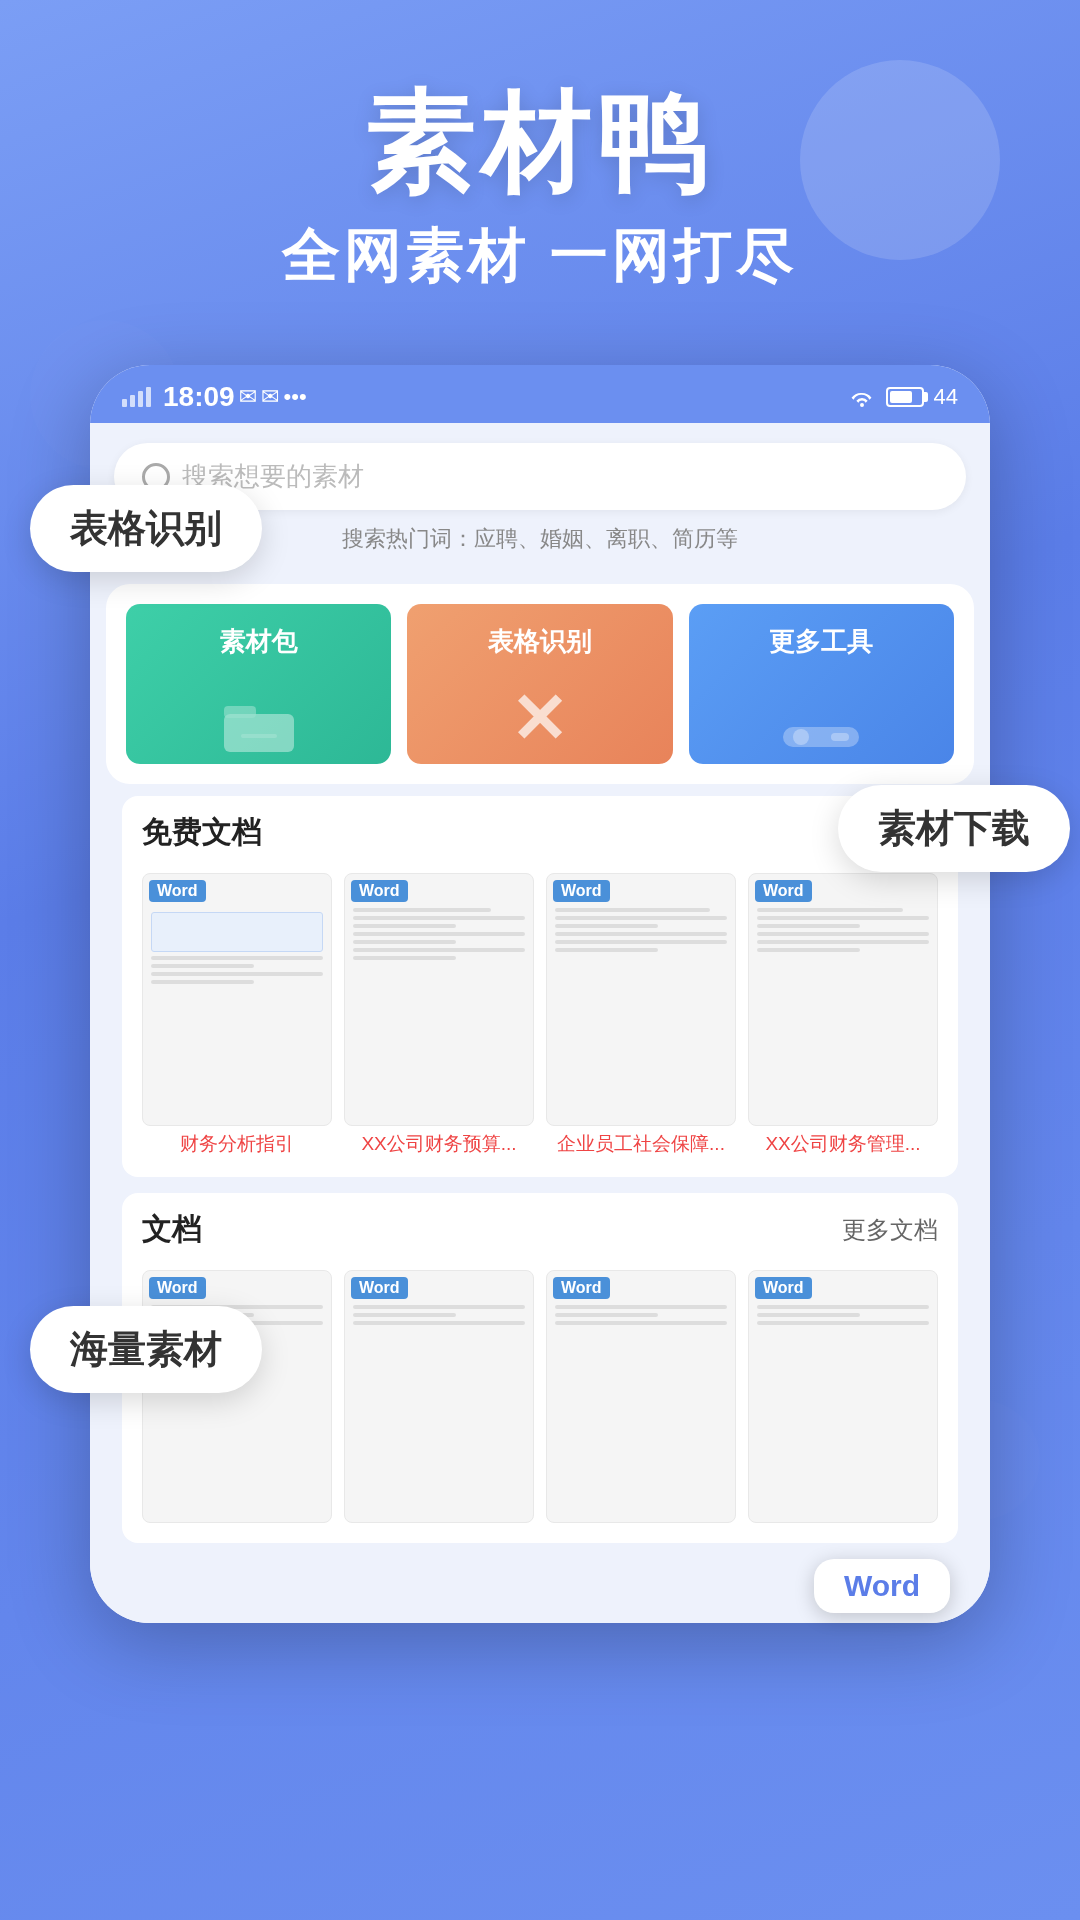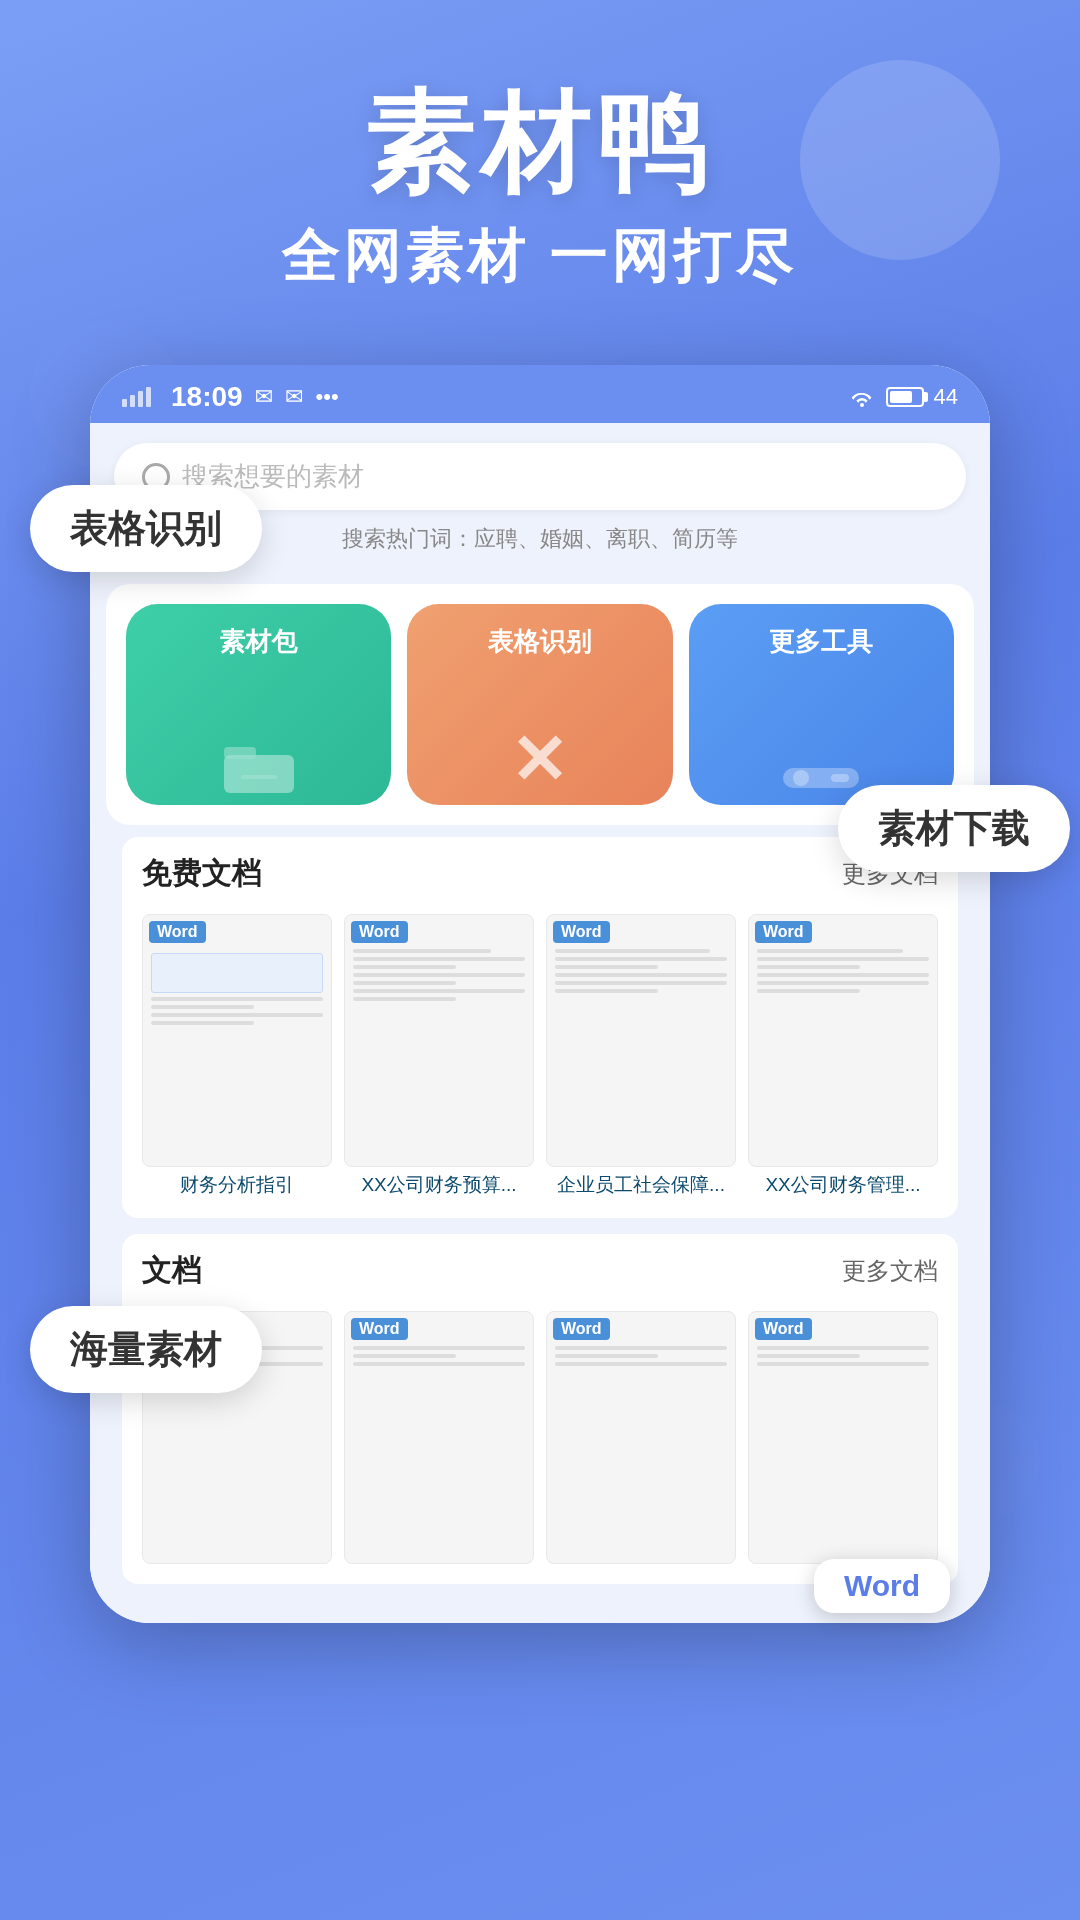--- a/index.html
+++ b/index.html
@@ -92,21 +92,21 @@
       display: flex;
       align-items: center;
       justify-content: space-between;
       padding: 16px 32px 10px;
       color: #fff;
       font-size: 24px;
     }
     .status-left {
       display: flex;
       align-items: center;
-      gap: 12px;
+      gap: 4px;
     }
     .signal-bars {
       display: flex;
       align-items: flex-end;
       gap: 3px;
       height: 20px;
     }
     .signal-bar {
       width: 5px;
       background: rgba(255,255,255,0.7);
@@ -213,22 +213,22 @@
     .tool-cards {
       background: #fff;
       border-radius: 24px;
       margin: 12px 16px;
       padding: 20px;
       display: grid;
       grid-template-columns: 1fr 1fr 1fr;
       gap: 16px;
     }
     .tool-card {
-      border-radius: 32px;
-      height: 201px;
+      border-radius: 14px;
+      height: 160px;
       display: flex;
       flex-direction: column;
       align-items: center;
       justify-content: flex-start;
       padding: 20px 10px 10px;
       position: relative;
       overflow: hidden;
     }
     .tool-card.green {
       background: linear-gradient(135deg, #3ecfa8, #2db896);
@@ -323,21 +323,21 @@
     .doc-line.short { width: 60%; }
     .doc-line.table-line {
       height: 40px;
       background: #e8f0fb;
       border: 1px solid #c5d8f5;
       border-radius: 3px;
       margin-top: 8px;
     }
     .doc-name {
       font-size: 19px;
-      color: #0c4a6e;
+      color: #ef4444;
       text-align: center;
       margin-top: 6px;
       line-height: 1.3;
       overflow: hidden;
       text-overflow: ellipsis;
       display: -webkit-box;
       -webkit-line-clamp: 2;
       -webkit-box-orient: vertical;
     }
   </style>

